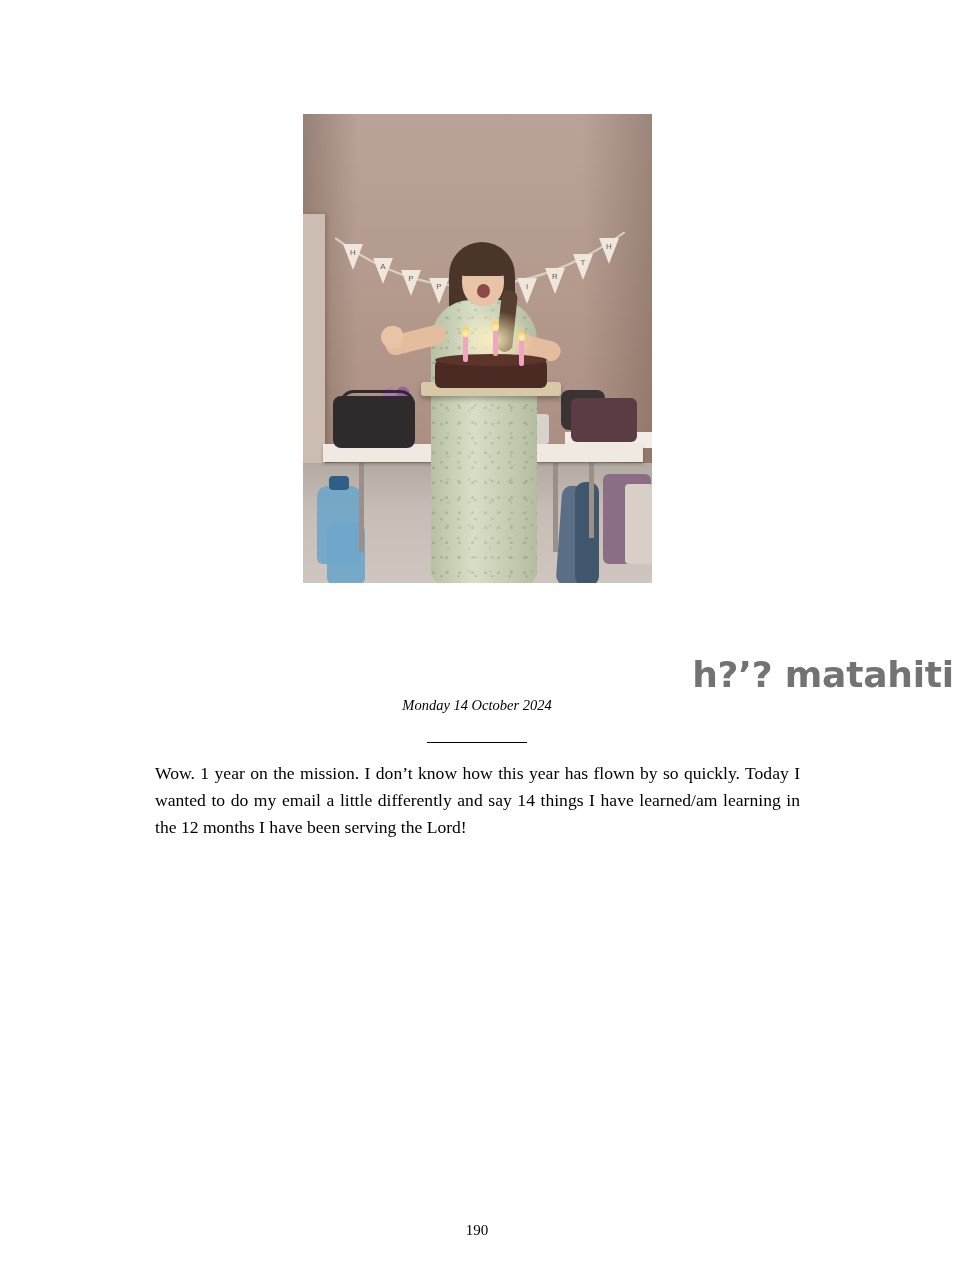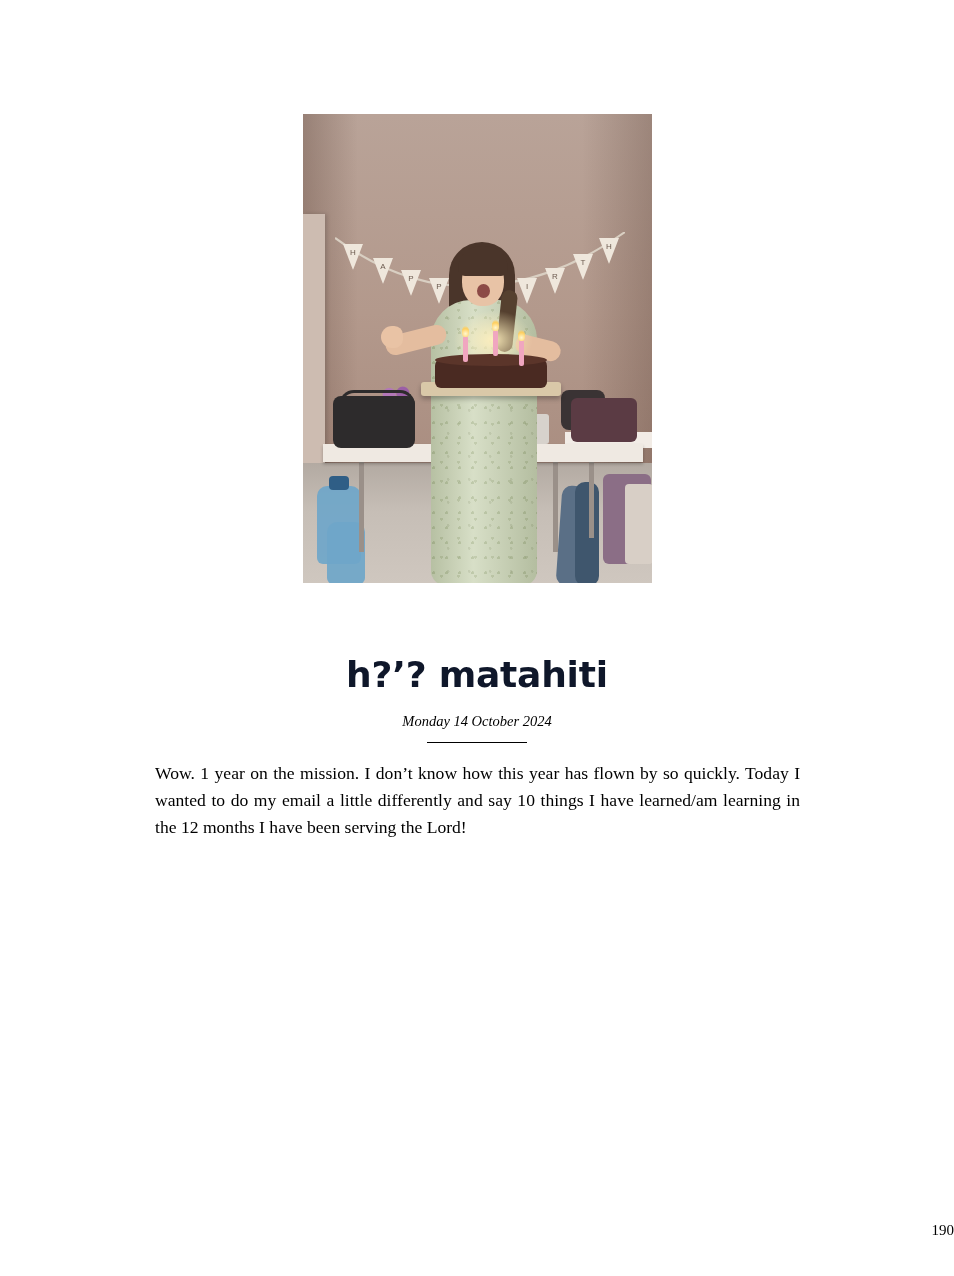--- a/index.html
+++ b/index.html
@@ -303,37 +303,36 @@
     left: 322px; top: 370px; width: 28px; height: 80px;
     background: #d8cfc6;
     border-radius: 4px;
   }
 
   
   .title {
     position: absolute;
     left: 0; right: 0;
     top: 654px;
-    text-align: center;
+    text-align: right;
     font-family: "DejaVu Sans", sans-serif;
     font-weight: bold;
     font-size: 36px;
     letter-spacing: -0.2px;
-    color: #0f172a;
+    color: #737373;
   }
   .subtitle {
     position: absolute;
     left: 0; right: 0;
     top: 697px;
     text-align: center;
     font-family: "Liberation Serif", serif;
     font-style: italic;
     font-size: 14.5px;
     color: #000;
-    margin-top: 16px;
   }
   .rule {
     position: absolute;
     left: 50%;
     top: 742px;
     transform: translateX(-50%);
     width: 100px;
     border-bottom: 1.4px solid #000;
   }
   .body-text {
@@ -344,21 +343,21 @@
     font-size: 17.6px;
     line-height: 27px;
     color: #000;
   }
   .p1 { top: 760px; text-align: justify; }
   .p2 { top: 855px; }
   .folio {
     position: absolute;
     left: 0; right: 0;
     top: 1222px;
-    text-align: right;
+    text-align: center;
     font-family: "Liberation Serif", serif;
     font-size: 15px;
     color: #000;
   }
 </style>
 </head>
 <body>
 
 <div class="page">
 
@@ -455,17 +454,17 @@
       <div class="candle" style="left:216px; top:226px;"></div>
       <div class="flame" style="left:215px; top:216px;"></div>
 
     </div>
   </div>
 
   <div class="title">h?’? matahiti</div>
   <div class="subtitle">Monday 14 October 2024</div>
   <div class="rule"></div>
 
-  <div class="body-text p1">Wow. 1 year on the mission. I don’t know how this year has flown by so quickly. Today I wanted to do my email a little differently and say 10 things I have learned/am learning in the 12 months I have been serving the Lord!</div>
+  <div class="body-text p1">Wow. 1 year on the mission. I don’t know how this year has flown by so quickly. Today I wanted to do my email a little differently and say 14 things I have learned/am learning in the 12 months I have been serving the Lord!</div>
 
   <div class="folio">190</div>
 
 </div>
 
 </body></html>

